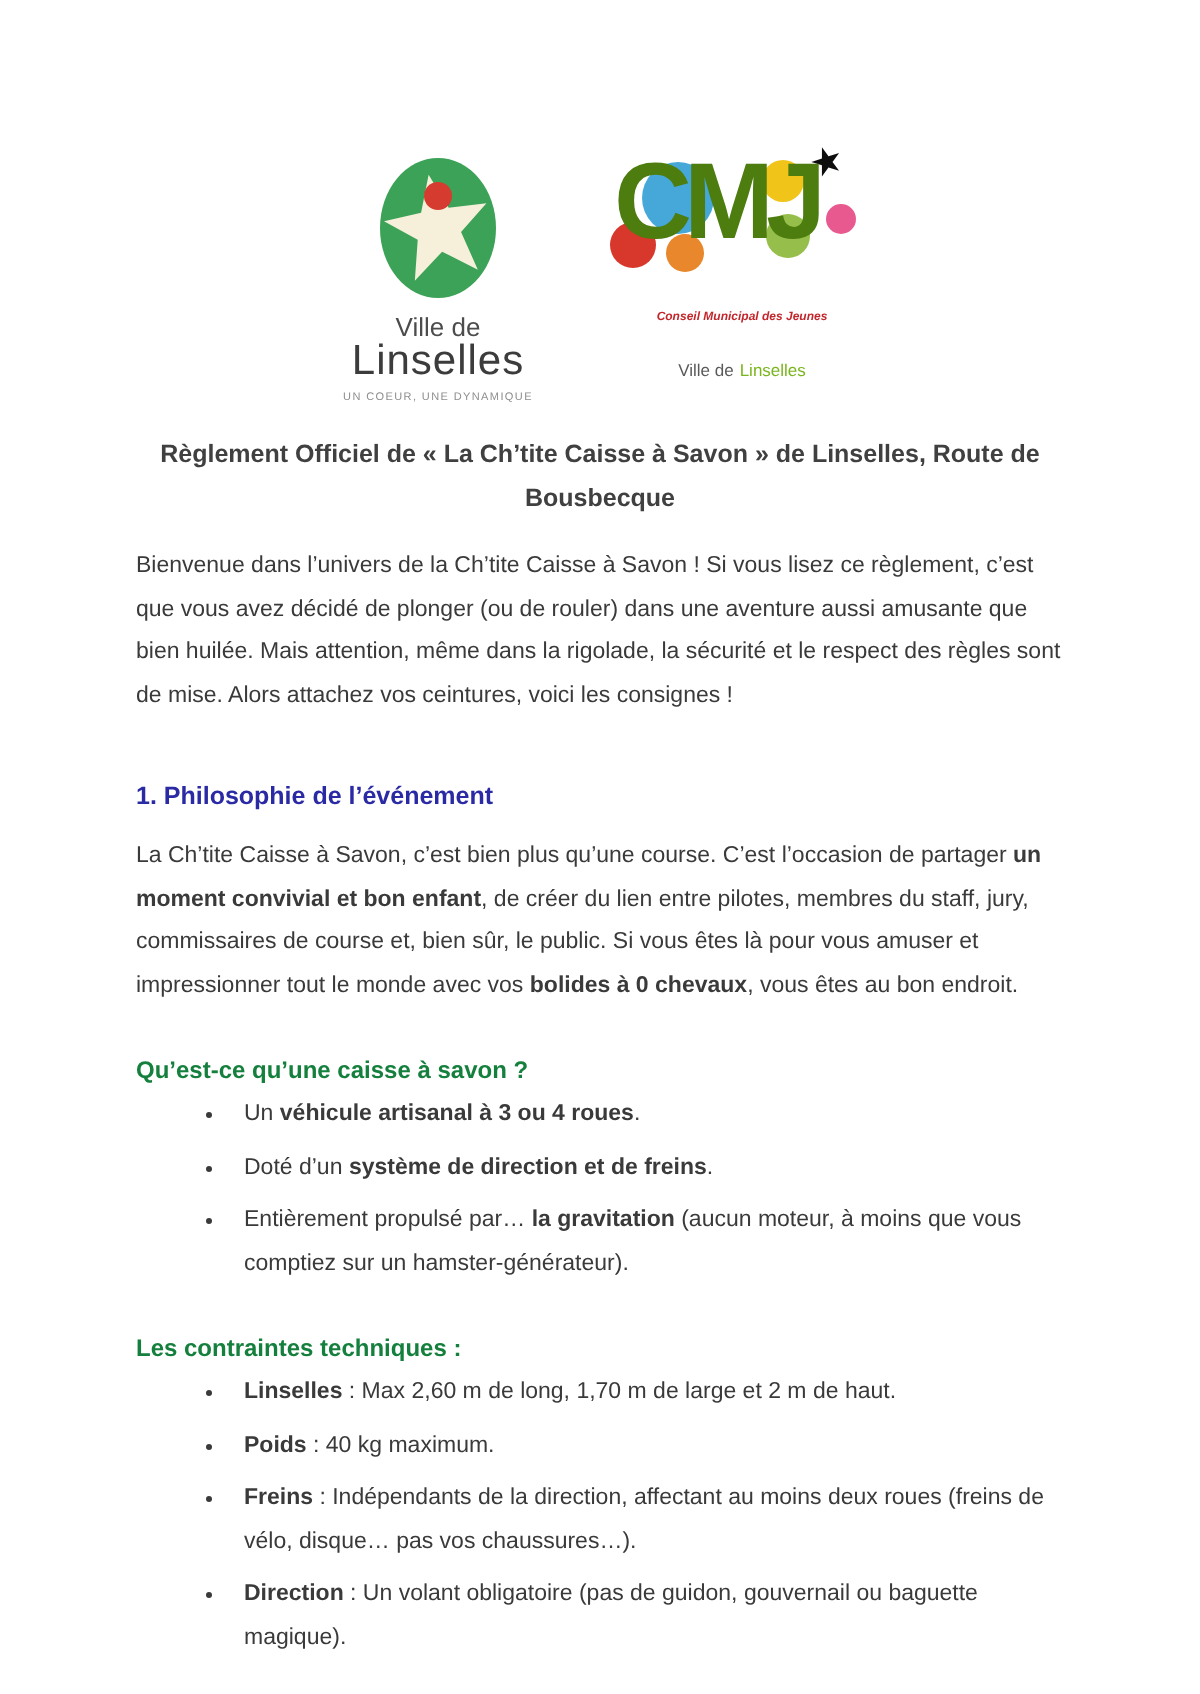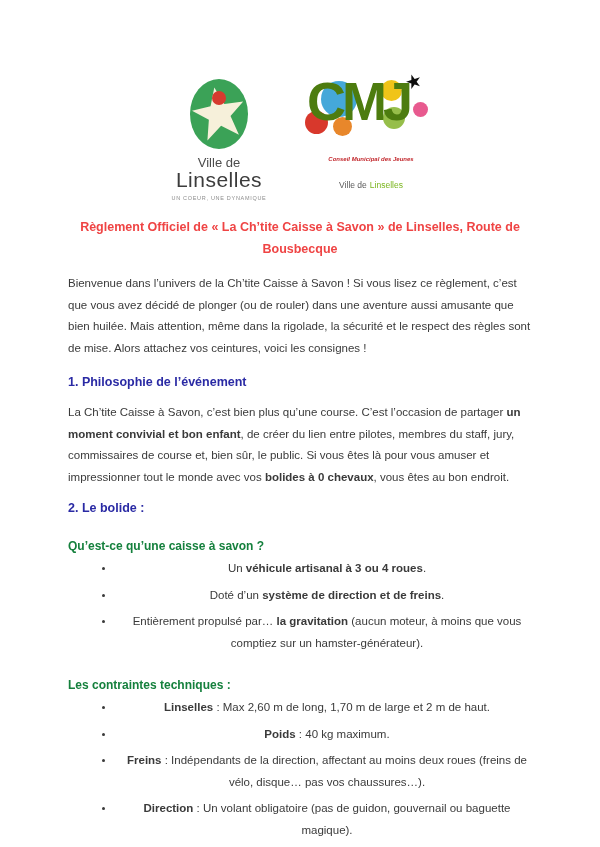--- a/index.html
+++ b/index.html
@@ -36,32 +36,31 @@
     position:absolute; left:2px; top:-6px; font-size:54px; font-weight:bold;
     letter-spacing:-4px; color:#4d7c0f; line-height:1;
   }
   .cmj-sub { margin-top:8px; text-align:center; font-size:6px; font-weight:bold; font-style:italic; white-space:nowrap; }
   .cmj-city { text-align:center; font-size:8.5px; color:#5a5a5a; margin-top:18px; }
   .cmj-city .pref { margin-right:3px; }
 
   
   .content { position:absolute; left:68px; right:68px; top:216px; color:#3a3a3a; }
   .doc-title {
-    font-size:12.5px; font-weight:bold; color:#ef4444;
+    font-size:12.5px; font-weight:bold; color:#404040;
     text-align:center; line-height:22px;
   }
   .para { font-size:11.5px; line-height:21.5px; margin-top:13px; color:#3a3a3a; }
-  .h-blue { font-size:12.5px; font-weight:bold; margin-top:16px; }
+  .h-blue { font-size:12.5px; font-weight:bold; margin-top:32px; }
   .h-blue.tight { margin-top:13px; }
   .subhead { font-size:12px; font-weight:bold; color:#15803d; margin-top:24px; }
   ul.blist { margin-top:4px; padding-left:47px; }
   ul.blist li {
     font-size:11.5px; line-height:21.5px; color:#3a3a3a; margin-top:5px;
     padding-left:7px;
-    text-align:center;
   }
   ul.blist li::marker { font-size:10px; }
   .b { font-weight:bold; }
 </style>
 </head>
 <body>
 
 <div class="page">
 
   <div class="logos-row">
@@ -99,21 +98,20 @@
   <div class="content">
 
     <div class="doc-title">Règlement Officiel de « La Ch’tite Caisse à Savon » de Linselles, Route de Bousbecque</div>
 
     <p class="para">Bienvenue dans l’univers de la Ch’tite Caisse à Savon ! Si vous lisez ce règlement, c’est que vous avez décidé de plonger (ou de rouler) dans une aventure aussi amusante que bien huilée. Mais attention, même dans la rigolade, la sécurité et le respect des règles sont de mise. Alors attachez vos ceintures, voici les consignes !</p>
 
     <div class="h-blue" style="color: rgb(42, 42, 164);">1. Philosophie de l’événement</div>
 
     <p class="para"><span>La Ch’tite Caisse à Savon, c’est bien plus qu’une course. C’est l’occasion de partager </span><span class="b">un moment convivial et bon enfant</span><span>, de créer du lien entre pilotes, membres du staff, jury, commissaires de course et, bien sûr, le public. Si vous êtes là pour vous amuser et impressionner tout le monde avec vos </span><span class="b">bolides à 0 chevaux</span><span>, vous êtes au bon endroit.</span></p>
 
-    <div class="h-blue tight" style="color: rgb(42, 42, 164);">2. Le bolide :</div>
 
     <div class="subhead">Qu’est-ce qu’une caisse à savon ?</div>
 
     <ul class="blist">
       <li><span>Un </span><span class="b">véhicule artisanal à 3 ou 4 roues</span><span>.</span></li>
       <li><span>Doté d’un </span><span class="b">système de direction et de freins</span><span>.</span></li>
       <li><span>Entièrement propulsé par… </span><span class="b">la gravitation</span><span> (aucun moteur, à moins que vous comptiez sur un hamster-générateur).</span></li>
     </ul>
 
     <div class="subhead">Les contraintes techniques :</div>

